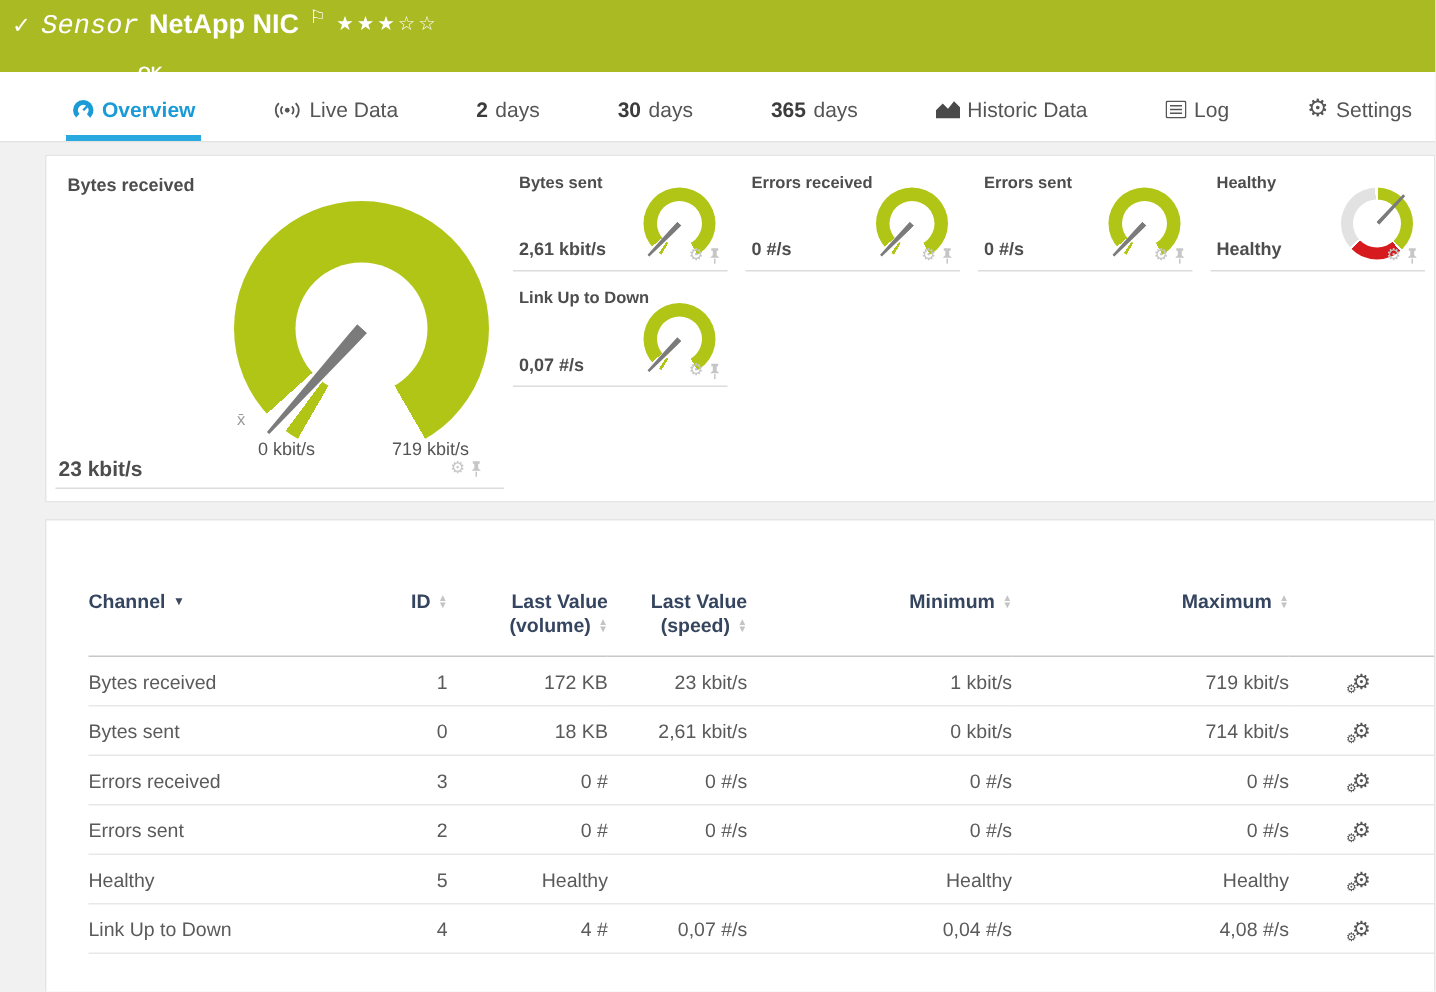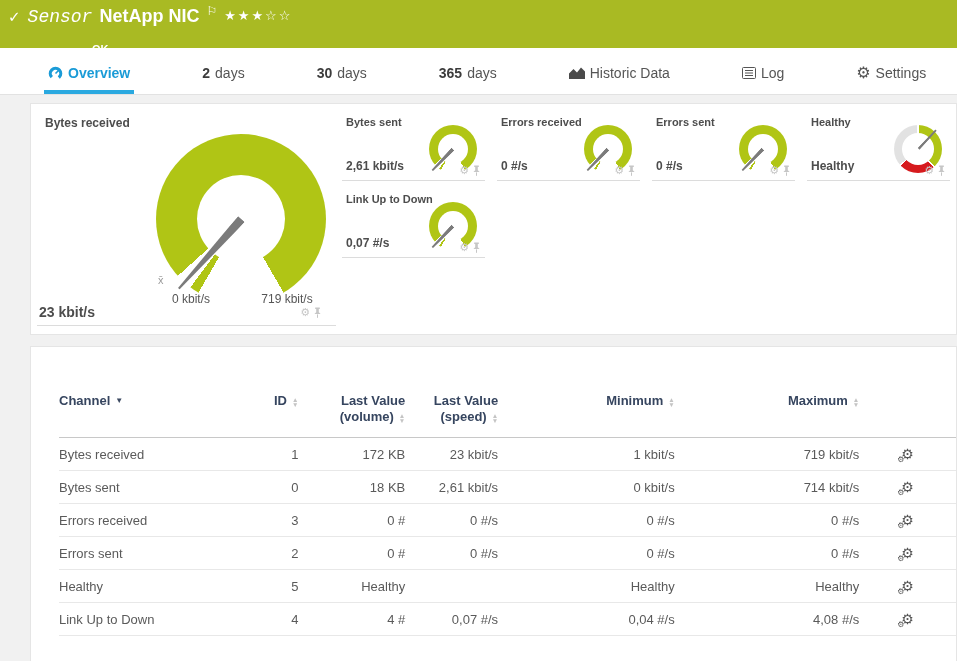--- a/index.html
+++ b/index.html
@@ -11,21 +11,21 @@
   .t-row { position: absolute; top: 6px; left: 8px; display: flex; align-items: baseline; gap: 7px; }
   .chk { font-size: 15px; font-weight: 700; }
   .stype { font-style: italic; font-size: 18px; font-family: Liberation Mono, monospace; }
   .stitle { font-weight: 700; font-size: 18px; }
   .flag { font-size: 12px; position: relative; top: -7px; }
   .stars { font-size: 13px; letter-spacing: 2px; position: relative; top: -2px; }
   .t-status { position: absolute; top: 43px; left: 48px; font-size: 11px; font-weight: 700; margin-left: 44px; }
 
   
   .tabs { height: 47px; background: #fff; border-bottom: 1px solid #e2e2e2;
-    display: flex; align-items: flex-end; gap: 64px; padding-left: 44px; }
+    display: flex; align-items: flex-end; gap: 44px; padding-left: 44px; }
   .tab { display: flex; align-items: center; gap: 5px; padding: 0 4px 9px 4px;
     border-bottom: 4px solid transparent; font-size: 14px; color: #555; cursor: pointer; white-space: nowrap; }
   .tab.active { color: #1a9bd7; font-weight: 700; border-bottom-color: #2aa9e0; }
   .tab .tnum { font-weight: 700; color: #3c3c3c; }
   .ticon { display: inline-flex; align-items: center; }
   .gearglyph { font-size: 16px; color: #555; line-height: 1; }
 
   
   main { padding: 8px 0 0 30px; }
   .panel { background: #fff; border: 1px solid #e5e5e5; width: 927px; }
@@ -115,20 +115,32 @@
   <div class="tab active">
     <span class="ticon">
       <svg width="15" height="15" viewBox="0 0 15 15">
         <circle cx="7.5" cy="7.5" r="5.2" fill="none" stroke="#1a9bd7" stroke-width="3.2" stroke-dasharray="24.5 10" transform="rotate(135 7.5 7.5)"></circle>
         <line x1="7.5" y1="7.5" x2="12" y2="3" stroke="#1a9bd7" stroke-width="1.6"></line>
       </svg>
     </span>
     <span>Overview</span>
   </div>
   <div class="tab">
+    <span class="ticon">
+      <svg width="19" height="13" viewBox="0 0 19 13">
+        <circle cx="9.5" cy="6.5" r="1.6" fill="#555"></circle>
+        <path d="M6.4 3.9 a3.6 3.6 0 0 0 0 5.2" stroke="#555" stroke-width="1.2" fill="none"></path>
+        <path d="M3.9 1.7 a6.6 6.6 0 0 0 0 9.6" stroke="#555" stroke-width="1.2" fill="none"></path>
+        <path d="M12.6 3.9 a3.6 3.6 0 0 1 0 5.2" stroke="#555" stroke-width="1.2" fill="none"></path>
+        <path d="M15.1 1.7 a6.6 6.6 0 0 1 0 9.6" stroke="#555" stroke-width="1.2" fill="none"></path>
+      </svg>
+    </span>
+    <span>Live Data</span>
+  </div>
+  <div class="tab">
     <span class="tnum">2</span>
     <span>days</span>
   </div>
   <div class="tab">
     <span class="tnum">30</span>
     <span>days</span>
   </div>
   <div class="tab">
     <span class="tnum">365</span>
     <span>days</span>

